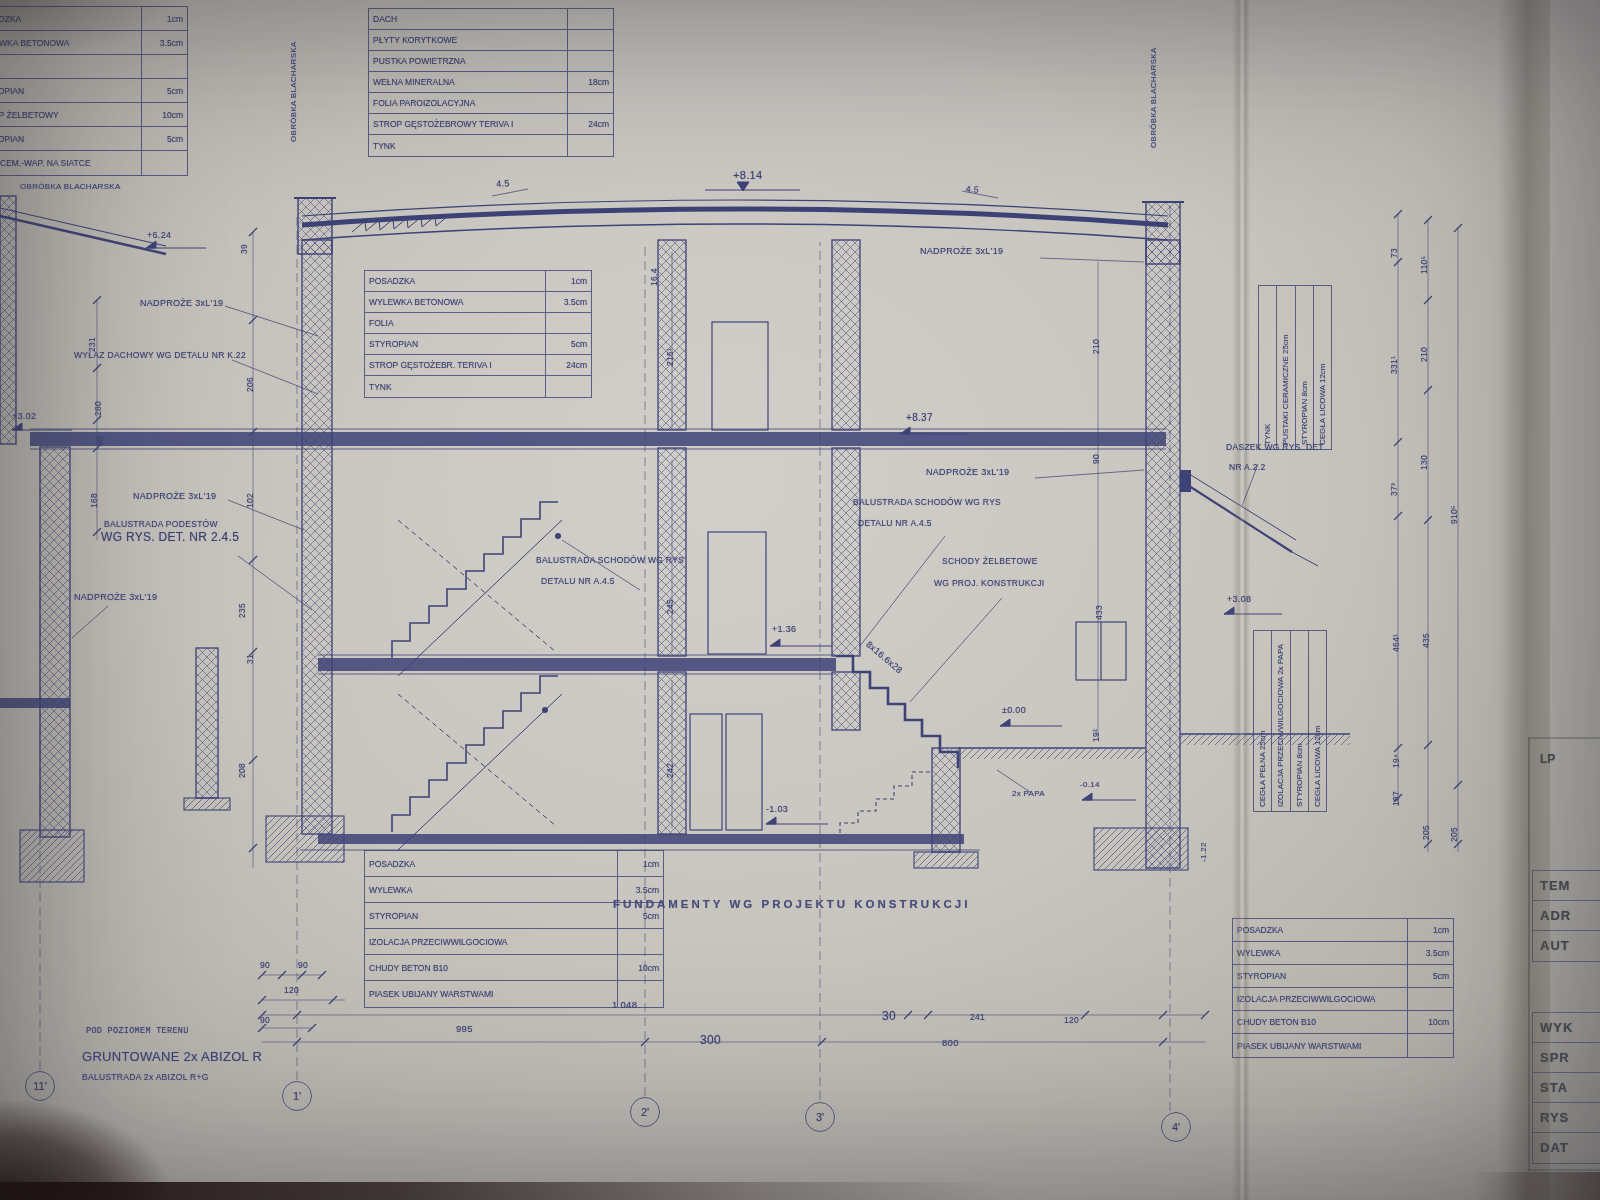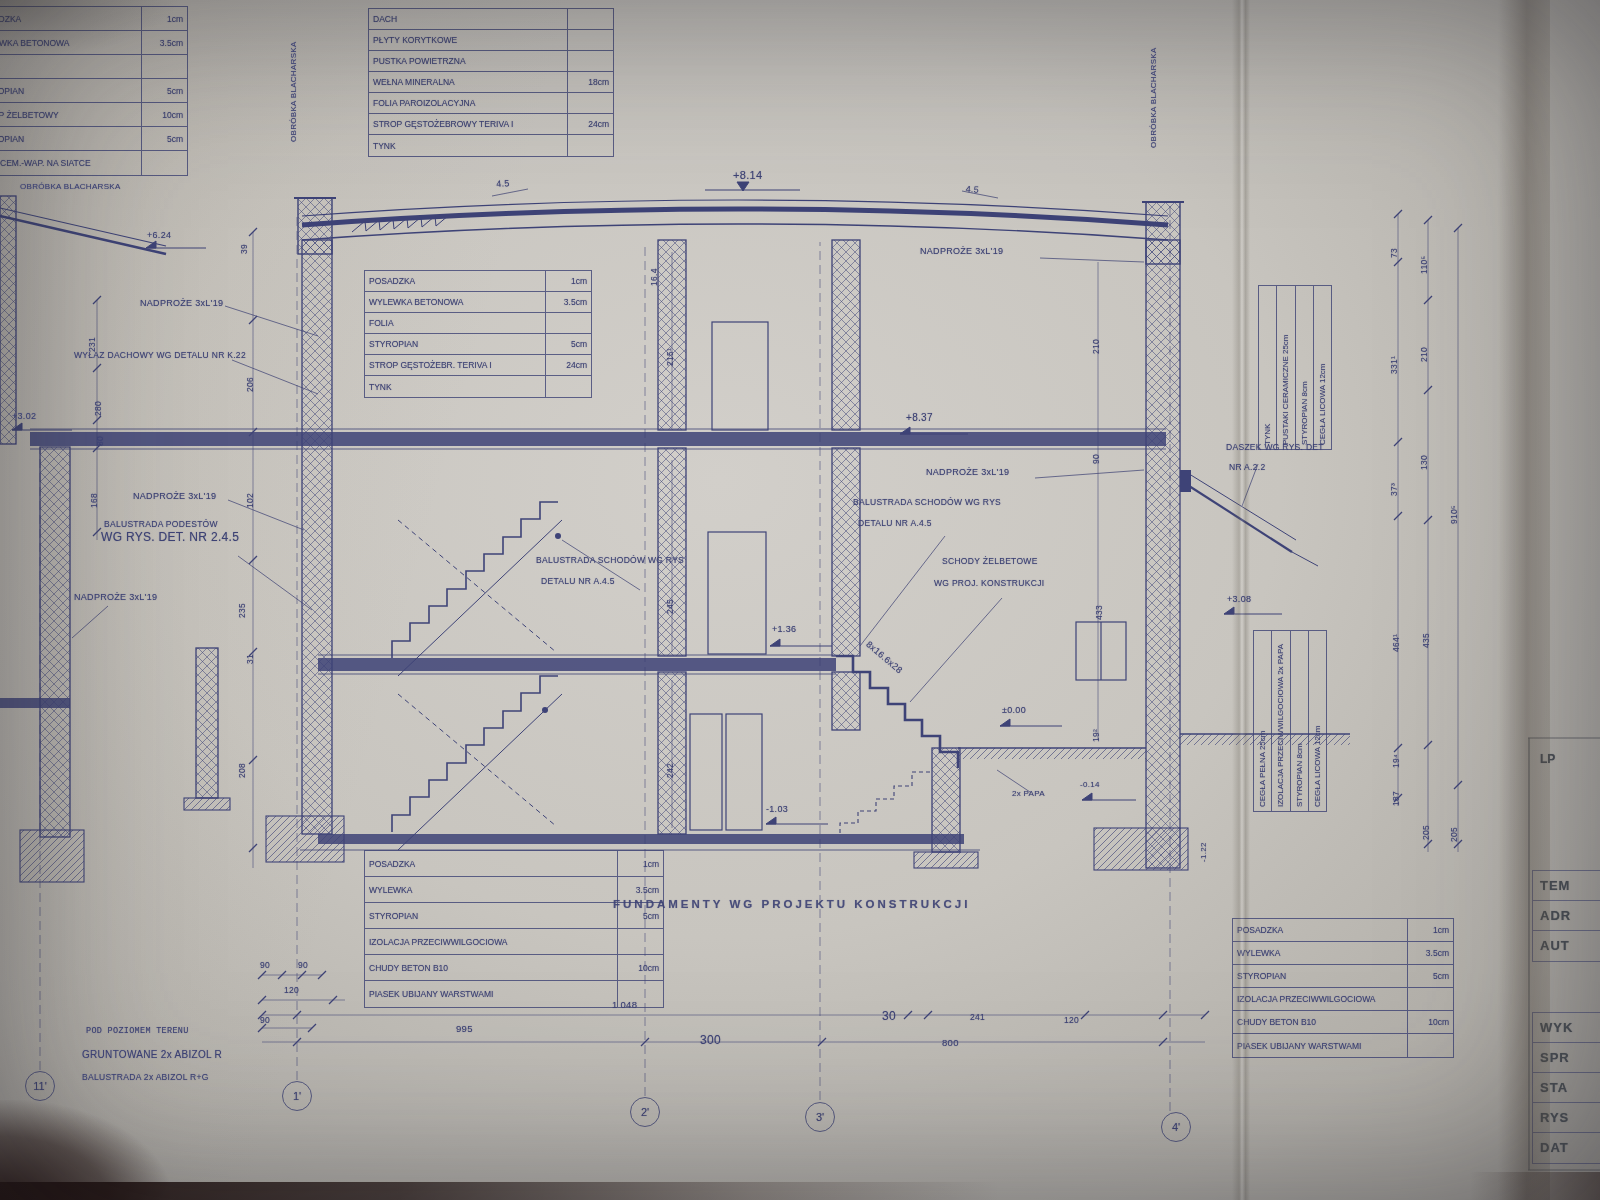--- a/index.html
+++ b/index.html
@@ -432,21 +432,21 @@
     <div class="ann" style="left: 1227px; top: 595px; font-size: 9px;">+3.08</div>
     <div class="ann" style="left: 772px; top: 625px; font-size: 9px;">+1.36</div>
     <div class="ann" style="left: 1002px; top: 706px; font-size: 9px;">±0.00</div>
     <div class="ann" style="left: 766px; top: 805px; font-size: 9px;">-1.03</div>
     <div class="ann" style="left: 1080px; top: 781px; font-size: 8px;">-0.14</div>
     <div class="ann" style="left: 1200px; top: 862px; font-size: 8px; transform: rotate(-90deg);">-1.22</div>
     <div class="ann" style="left: 1012px; top: 790px; font-size: 8px;">2x PAPA</div>
     <div class="ann" style="left: 870px; top: 640px; font-size: 9px; transform: rotate(40deg);">8x16.6x28</div>
     <div class="ann wide" style="left: 613px; top: 899px; font-size: 11.5px;">FUNDAMENTY WG PROJEKTU KONSTRUKCJI</div>
     <div class="ann" style="left: 86px; top: 1027px; font-size: 8.5px; font-family: Liberation Mono, monospace;">POD POZIOMEM TERENU</div>
-    <div class="ann" style="left: 82px; top: 1050px; font-size: 10px;">GRUNTOWANE 2x ABIZOL R</div>
+    <div class="ann" style="left: 82px; top: 1050px; font-size: 13px;">GRUNTOWANE 2x ABIZOL R</div>
     <div class="ann" style="left: 82px; top: 1073px; font-size: 8.5px;">BALUSTRADA 2x ABIZOL R+G</div>
     <div class="ann" style="left: 20px; top: 183px; font-size: 8px;">OBRÓBKA BLACHARSKA</div>
     <div class="ann" style="left: 290px; top: 142px; font-size: 8px; transform: rotate(-90deg);">OBRÓBKA BLACHARSKA</div>
     <div class="ann" style="left: 1150px; top: 148px; font-size: 8px; transform: rotate(-90deg);">OBRÓBKA BLACHARSKA</div>
     <div class="ann" style="left: 612px; top: 1000px; font-size: 9.5px;">1 048</div>
     <div class="ann" style="left: 456px; top: 1024px; font-size: 9.5px;">995</div>
     <div class="ann" style="left: 700px; top: 1034px; font-size: 12px;">300</div>
     <div class="ann" style="left: 942px; top: 1038px; font-size: 9.5px;">800</div>
     <div class="ann" style="left: 882px; top: 1010px; font-size: 12px;">30</div>
     <div class="ann" style="left: 970px; top: 1013px; font-size: 8.5px;">241</div>

